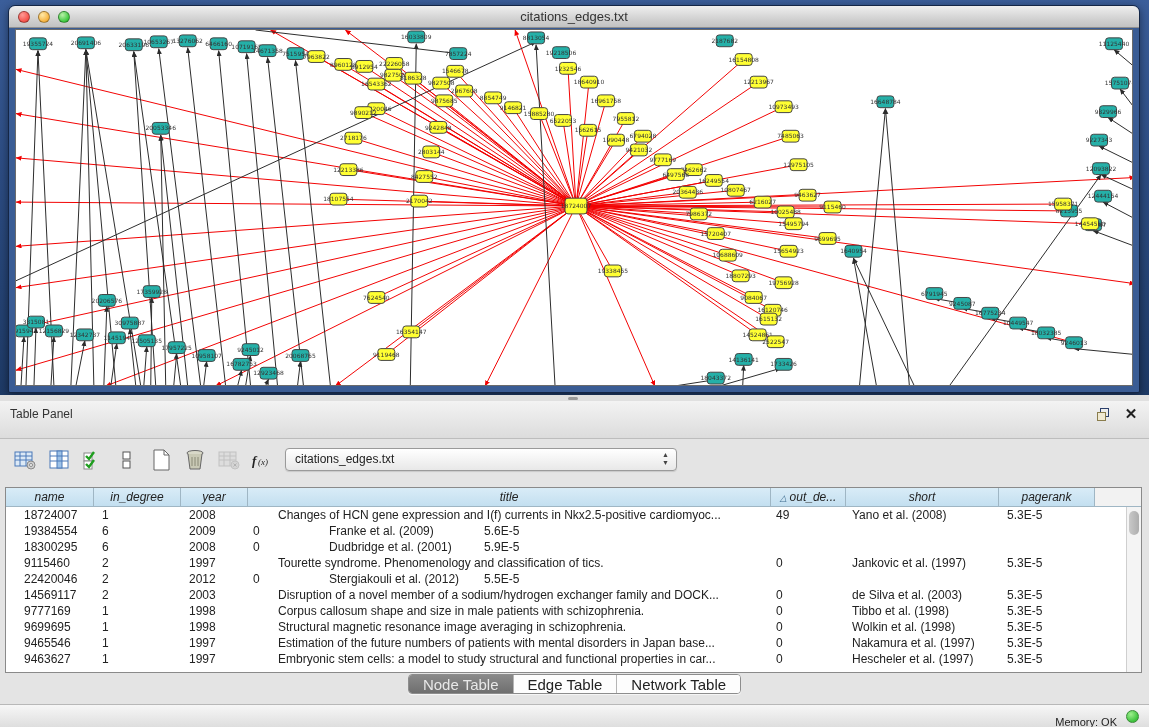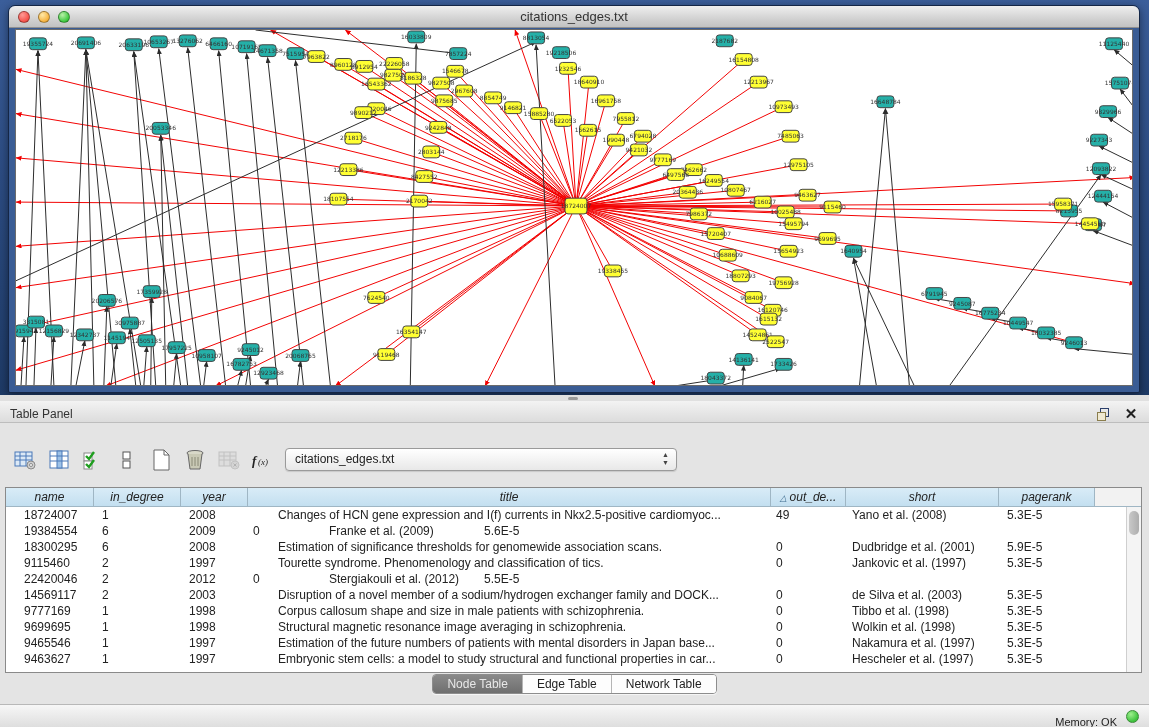--- a/index.html
+++ b/index.html
@@ -28,21 +28,21 @@
 
   
   .splitter { position:absolute; left:0; top:395px; width:1149px; height:6px;
     background:#e0e0e0; }
   .splitter .grip { position:absolute; left:568px; top:2px; width:10px; height:3px;
     background:#9a9a9a; border-radius:2px; }
 
   
   .table-panel { position:absolute; left:0; top:401px; width:1149px; height:326px;
     background:#e4e4e4; }
-  .panel-header { position:absolute; left:0; top:0; width:100%; height:22px;
+  .panel-header { position:absolute; left:0; top:0; width:100%; height:38px;
     background:linear-gradient(180deg,#f3f3f3,#dcdcdc); border-bottom:1px solid #bdbdbd; }
   .panel-title { position:absolute; left:10px; top:0; line-height:26px; font-size:12px; color:#333; }
   .panel-btns { position:absolute; right:10px; top:5px; display:flex; gap:12px; }
   .panel-btn { width:16px; height:16px; display:flex; align-items:center;
     justify-content:center; cursor:default; }
   .close-x { font-size:15px; font-weight:bold; color:#222; line-height:16px; }
 
   .toolbar { position:absolute; left:12px; top:44px; height:30px; display:flex;
     align-items:center; gap:8px; }
   .tool-btn { width:26px; height:26px; display:flex; align-items:center;
@@ -74,21 +74,21 @@
   .vscroll { position:absolute; right:0; top:19px; bottom:0; width:15px;
     background:#f4f4f4; border-left:1px solid #cfcfcf; }
   .vthumb { position:absolute; left:2px; top:4px; width:10px; height:24px;
     background:linear-gradient(90deg,#c9c9c9,#adadad); border-radius:5px; }
 
   
   .tabs-bar { position:absolute; left:0; top:273px; width:100%; height:22px;
     display:flex; justify-content:center; }
   .seg { display:flex; border:1px solid #8d8d8d; border-radius:4px; overflow:hidden;
     height:20px; background:#ffffff; box-shadow:0 1px 1px rgba(255,255,255,.7); }
-  .seg-btn { padding:0 14px; font-size:12px; line-height:19px; color:#222;
+  .seg-btn { padding:0 14px; font-size:15px; line-height:19px; color:#222;
     background:#fdfdfd; border-right:1px solid #b5b5b5; }
   .seg-btn:last-child { border-right:none; }
   .seg-btn.active { background:linear-gradient(180deg,#8a8a8a,#6f6f6f); color:#e8e8e8; }
 
   
   .status-bar { position:absolute; left:0; top:704px; width:1149px; height:23px;
     background:linear-gradient(180deg,#f7f7f7,#dedede); border-top:1px solid #b8b8b8; }
   .mem-label { position:absolute; right:32px; top:6px; line-height:22px; font-size:11px; color:#222; }
   .mem-dot { position:absolute; right:10px; top:5px; width:13px; height:13px; border-radius:50%;
     background:radial-gradient(circle at 35% 30%,#9ef08e,#3dc23c 70%); border:1px solid #3a8a38; }
@@ -603,21 +603,20 @@
           <div class="tcell c1">6</div>
           <div class="tcell c2">2009</div>
           <div class="tcell c4">0</div>
           <div class="tcell c5">Franke et al. (2009)</div>
           <div class="tcell c6">5.6E-5</div>
         </div>
         <div class="trow">
           <div class="tcell c0">18300295</div>
           <div class="tcell c1">6</div>
           <div class="tcell c2">2008</div>
-          <div class="tcell c3">Estimation of significance thresholds for genomewide association scans.</div>
           <div class="tcell c4">0</div>
           <div class="tcell c5">Dudbridge et al. (2001)</div>
           <div class="tcell c6">5.9E-5</div>
         </div>
         <div class="trow">
           <div class="tcell c0">9115460</div>
           <div class="tcell c1">2</div>
           <div class="tcell c2">1997</div>
           <div class="tcell c3">Tourette syndrome. Phenomenology and classification of tics.</div>
           <div class="tcell c4">0</div>

